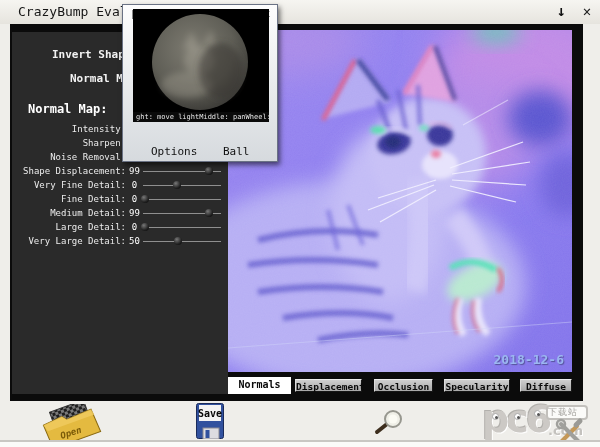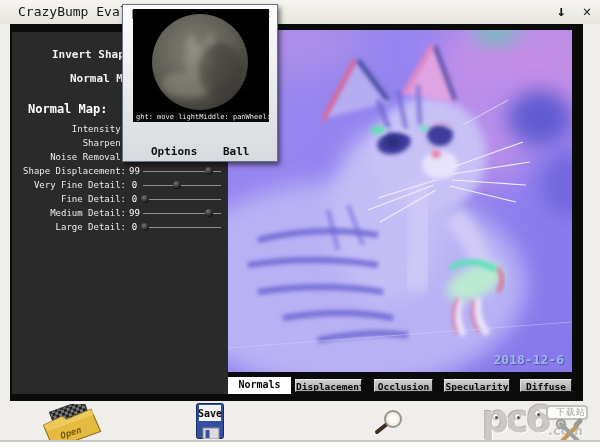--- a/index.html
+++ b/index.html
@@ -47,38 +47,38 @@
   .preview{position:absolute;left:122px;top:4px;width:156px;height:158px;z-index:10;
     background:linear-gradient(#fdfdfd,#d6dade);border:1px solid #6a7284;
     box-shadow:2px 3px 5px rgba(0,0,0,.55);}
   .pv-title{position:absolute;left:9px;top:3px;font-size:12px;font-weight:bold;color:#111;}
   .pv-close{position:absolute;right:7px;top:3px;font-size:10px;font-weight:bold;color:#222;cursor:pointer;}
   .pv-viewport{position:absolute;left:10px;top:4px;width:136px;height:113px;background:#000;cursor:move;}
   .pv-hints{position:absolute;left:0;bottom:0;width:100%;height:10px;background:#0a0a0a;
     display:flex;justify-content:space-between;align-items:center;padding:0 3px;
     font-size:7px;color:#e8e8e8;white-space:nowrap;overflow:hidden;}
   .pv-buttons{position:absolute;left:0;top:136px;width:100%;height:20px;}
-  .pv-btn{position:absolute;font-size:11px;font-weight:bold;color:#111;cursor:pointer;}
+  .pv-btn{position:absolute;font-size:11px;font-weight:normal;color:#111;cursor:pointer;}
   .pv-btn.options{left:28px;top:4px;}
   .pv-btn.ball{left:100px;top:4px;text-align:right;}
   
   .bottombar{position:absolute;left:0;top:401px;width:600px;height:46px;background:#efeeea;}
   .btn-open{position:absolute;left:38px;top:3px;width:70px;height:38px;cursor:pointer;}
   .btn-save{position:absolute;left:196px;top:2px;width:28px;height:28px;cursor:pointer;}
   .btn-zoom{position:absolute;left:370px;top:8px;width:34px;height:26px;cursor:pointer;}
   .win-bottom-edge{position:absolute;left:0;top:440px;width:600px;height:2px;background:#c9c7c3;}
   .win-bottom-white{position:absolute;left:0;top:442px;width:600px;height:5px;background:#fbfbf9;}
   
   .pc6{position:absolute;left:476px;top:0;width:124px;height:46px;color:#c7c5c1;}
   .pc6-logo{position:absolute;left:6px;top:-4px;font-size:38px;font-weight:bold;letter-spacing:-3px;
     color:#ccc9c5;text-shadow:1px 1px 0 #fff,-1px -1px 0 #b2b0ac;font-family:"DejaVu Sans",sans-serif;}
   .pc6-eye{position:absolute;width:7px;height:7px;border-radius:50%;background:#fff;border:1px solid #aaa;}
   .pc6-eye i{position:absolute;left:2px;top:2px;width:3px;height:3px;border-radius:50%;background:#555;display:block;}
   .pc6-badge{position:absolute;left:70px;top:4px;width:42px;height:15px;border:2px solid #c2c0bc;border-radius:4px;
-    background:#fbfbf9;color:#a3a19d;font-size:9px;line-height:11px;text-align:right;letter-spacing:1px;
+    background:#fbfbf9;color:#a3a19d;font-size:9px;line-height:11px;text-align:left;letter-spacing:1px;
     font-family:"DejaVu Sans",sans-serif;}
   .pc6-com{position:absolute;left:72px;top:22px;font-size:13px;font-weight:bold;color:#c4c2be;
     text-shadow:1px 1px 0 #fff;font-family:"DejaVu Sans",sans-serif;}
   .pc6-tools{position:absolute;left:78px;top:16px;}
 </style>
 </head>
 <body>
 
 <div class="screen">
 
@@ -150,20 +150,28 @@
               <i class="s-line"></i>
               <i class="s-handle" style="left: calc(84% - 4px);"></i>
             </span>
           </div>
           <div class="s-row">
             <span class="s-label">Large Detail:</span>
             <span class="s-value">0</span>
             <span class="s-track">
               <i class="s-line"></i>
               <i class="s-handle" style="left: calc(2% - 4px);"></i>
+            </span>
+          </div>
+          <div class="s-row">
+            <span class="s-label">Very Large Detail:</span>
+            <span class="s-value">50</span>
+            <span class="s-track">
+              <i class="s-line"></i>
+              <i class="s-handle" style="left: calc(45% - 4px);"></i>
             </span>
           </div>
         </div>
     </div>
 
     <div class="canvas">
       <svg width="344" height="342" viewBox="0 0 344 342">
         <defs>
           <linearGradient id="bgGrad" x1="0" y1="0" x2="1" y2="1">
             <stop offset="0" stop-color="#9a86ee"></stop>

